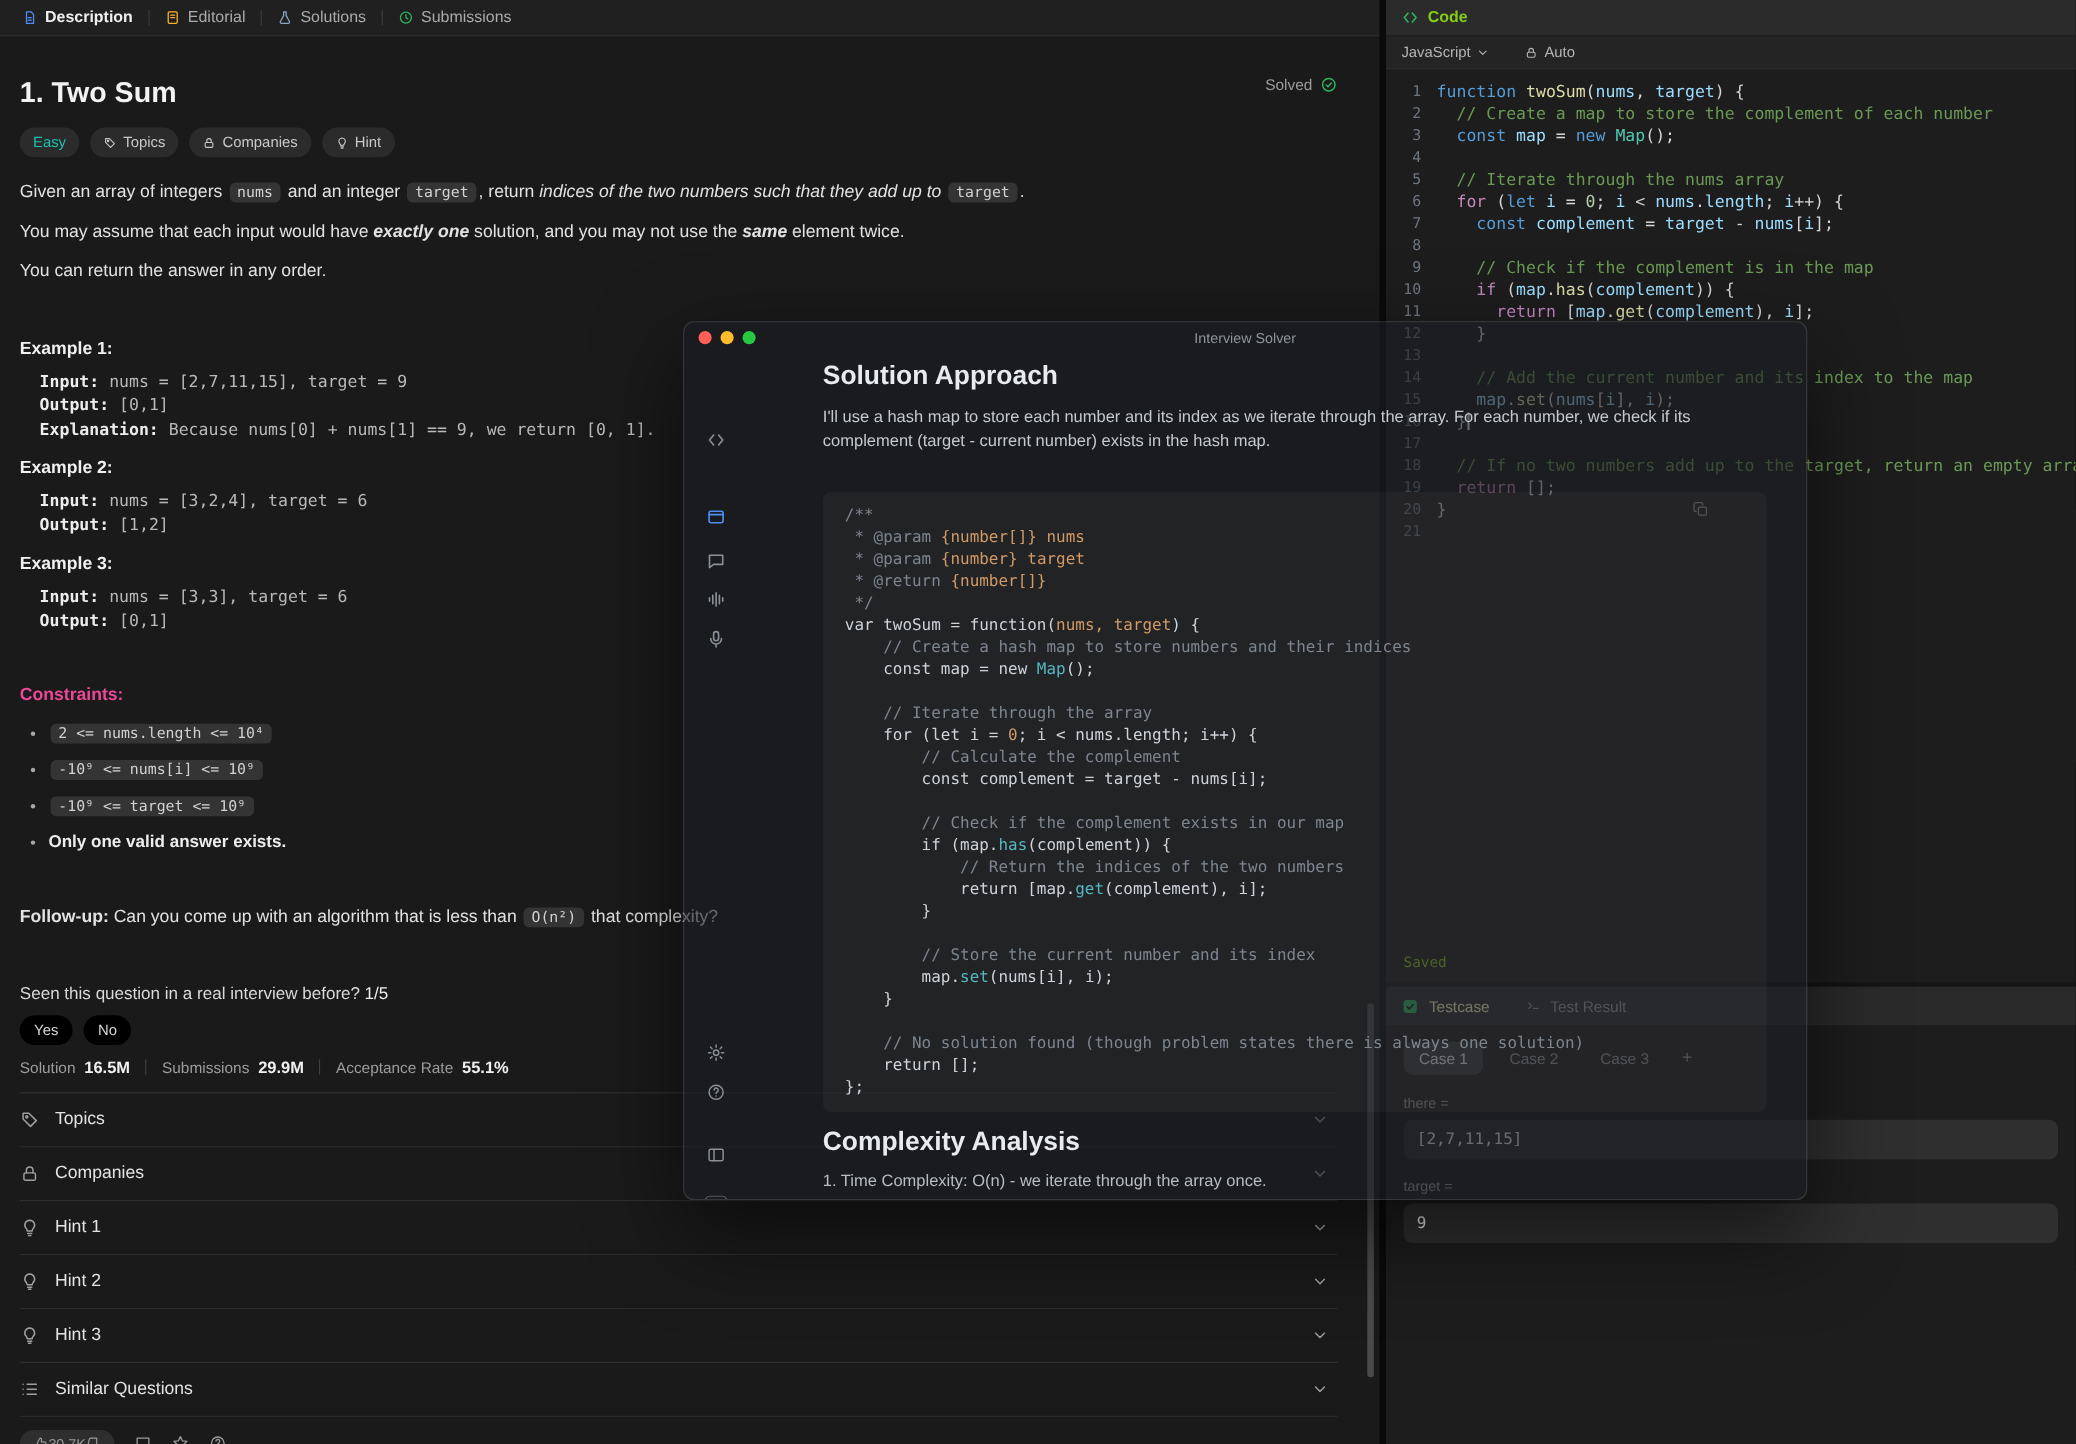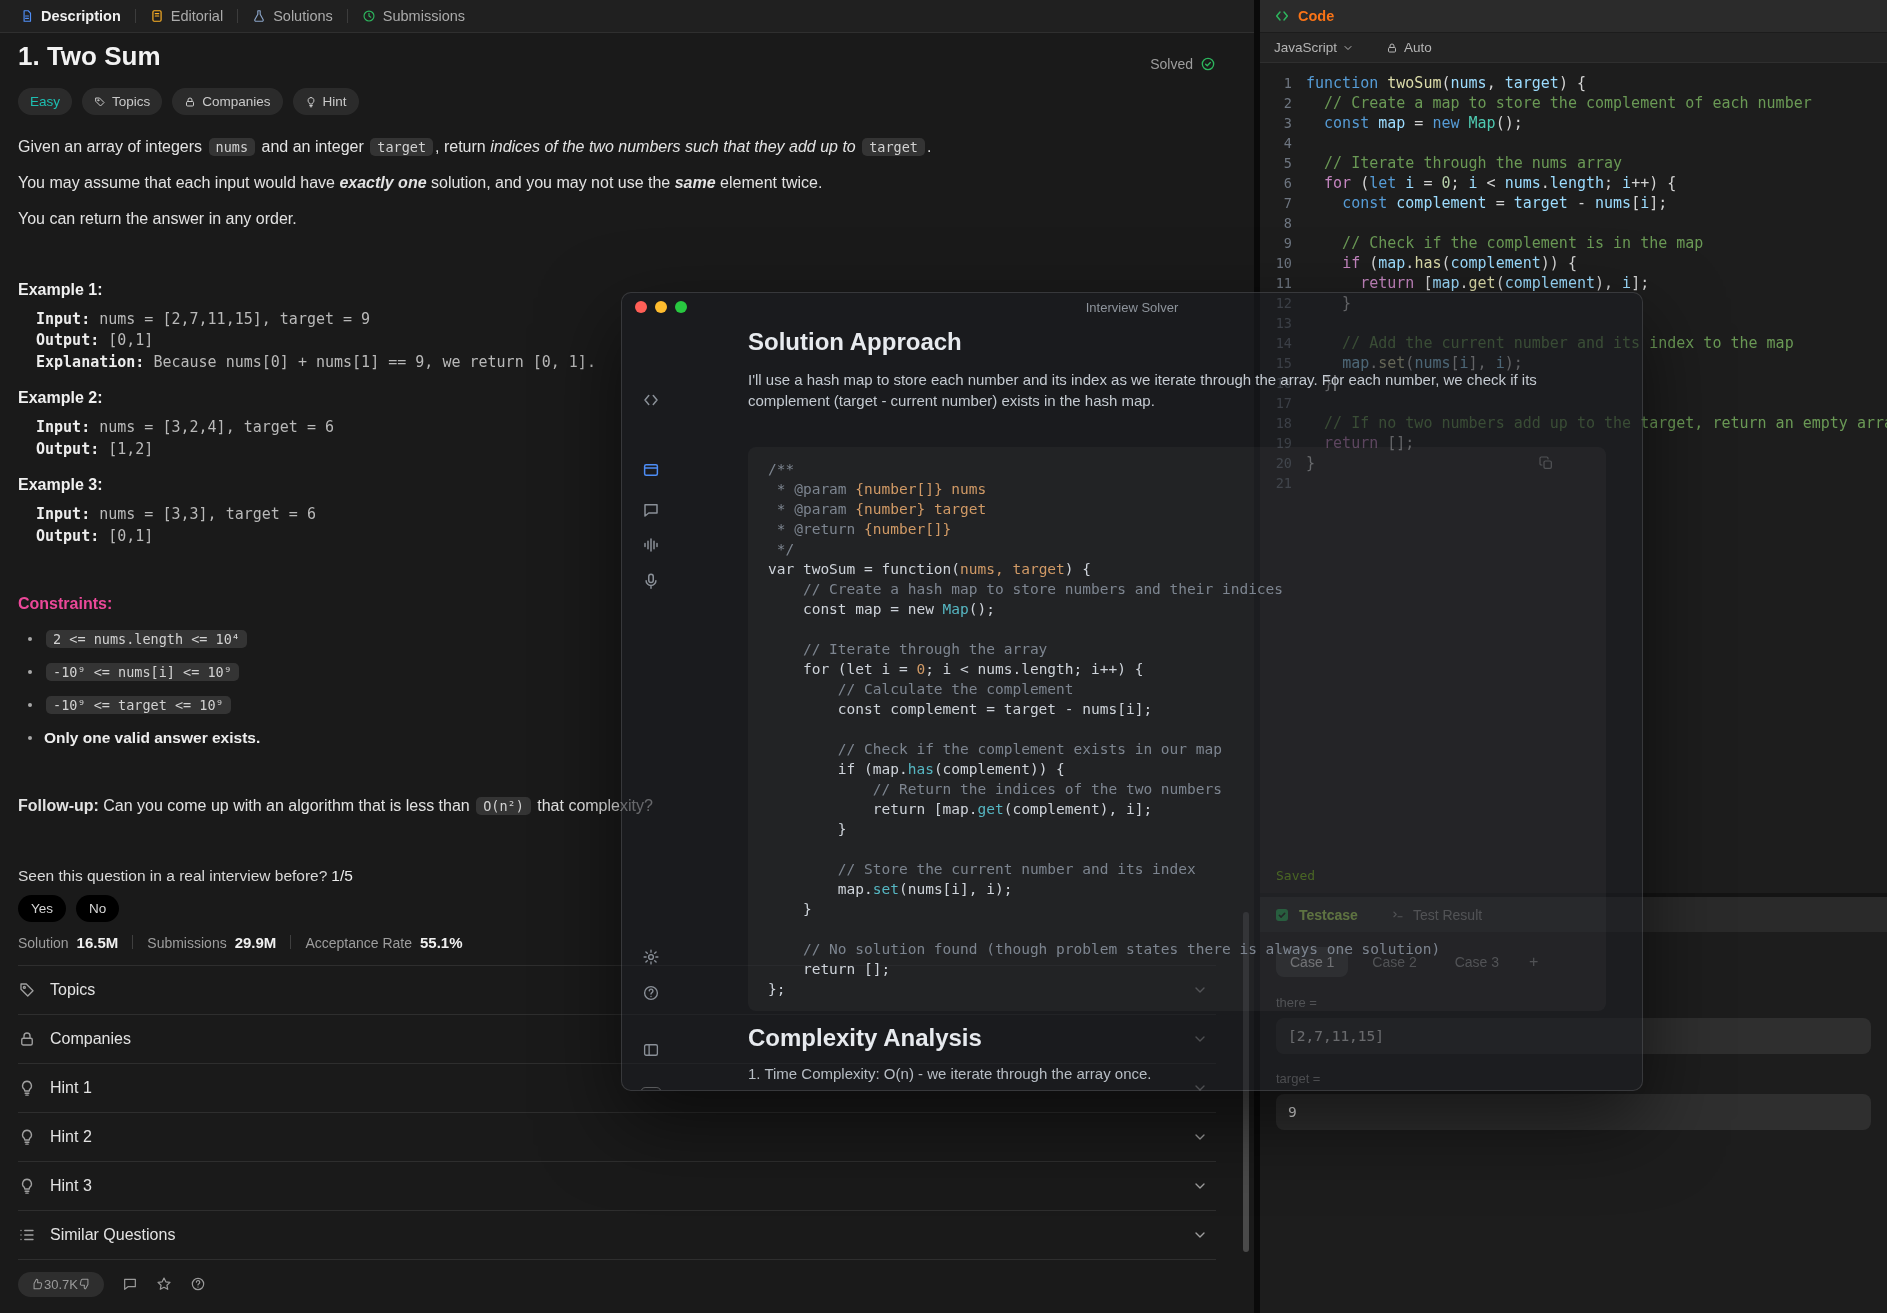--- a/index.html
+++ b/index.html
@@ -9,21 +9,21 @@
 .ic{width:16px;height:16px;flex-shrink:0}
 .ic14{width:14px;height:14px}.ic12{width:12px;height:12px}.ic18{width:18px;height:18px}
 
 
 #left-panel{position:absolute;left:0;top:0;width:1254px;height:1313px;background:#1a1a1a;overflow:hidden}
 .tabbar{height:33px;display:flex;align-items:center;padding:0 14px;background:#202020;border-bottom:1px solid rgba(255,255,255,.07)}
 .tab{display:flex;align-items:center;gap:7px;font-size:14.5px;color:#ababab;padding:0 6px;cursor:pointer}
 .tab.active{color:#f0f0f0;font-weight:700}
 .tsep{width:1px;height:14px;background:#3c3c3c;margin:0 8px}
 .lp-content{padding:0 38px 0 18px}
-.title-row{margin-top:8px;display:flex;align-items:flex-end;justify-content:space-between}
+.title-row{margin-top:36px;display:flex;align-items:flex-start;justify-content:space-between}
 .q-title{font-size:26px;font-weight:700;color:#f2f2f2}
 .solved{display:flex;align-items:center;gap:7px;font-size:14px;color:#9d9d9d}
 .chip-row{margin-top:16px;display:flex;gap:10px}
 .chip{height:27px;display:flex;align-items:center;gap:6px;padding:0 12px;border-radius:14px;background:rgba(255,255,255,.08);font-size:13.5px;color:#c9c9c9}
 .chip.easy{color:#1dbfb2}
 .para{margin-top:20px;font-size:16px;line-height:1.45;color:#e2e2e2;max-width:980px}
 .para+.para{margin-top:13px}
 .ichip{font-family:"DejaVu Sans Mono",monospace;font-size:13.5px;background:#343434;color:#d2d2d2;border-radius:5px;padding:1px 7px;margin:0 2px}
 .rt-i{font-style:italic}.rt-b{font-weight:700}.rt-bi{font-style:italic;font-weight:700}
 .example{margin-top:16px}
@@ -54,38 +54,38 @@
 .acc-label{font-size:16px;color:#e3e3e3}
 .acc-chev{margin-left:auto;margin-right:8px;color:#9f9f9f}
 .lp-footer{height:40px;display:flex;align-items:center;gap:18px;padding-top:8px;color:#9a9a9a;font-size:13px}
 .f-group{display:flex;align-items:center;gap:0;background:#2e2e2e;border-radius:14px;padding:5px 12px}
 .lp-scrollthumb{position:absolute;right:5px;top:912px;width:6px;height:340px;border-radius:3px;background:#4a4a4a}
 
 
 #right-panel{position:absolute;left:1260px;top:0;width:627px;height:1313px;background:#1d1d1d}
 .rp-topbar{height:33px;background:#2b2b2b;display:flex;align-items:center;gap:8px;padding:0 14px;border-bottom:1px solid rgba(0,0,0,.35)}
 .rp-topbar .code-ic{color:#2db55d}
-.rp-topbar .lbl{font-size:14.5px;font-weight:700;color:#f97316}
+.rp-topbar .lbl{font-size:14.5px;font-weight:700;color:#84cc16}
 .langbar{height:30px;background:#242424;display:flex;align-items:center;gap:6px;padding:0 14px;border-bottom:1px solid rgba(255,255,255,.05)}
 .langbar .lang{font-size:13.5px;color:#b5b5b5;cursor:pointer;display:flex;align-items:center;gap:5px}
 .langbar .auto{margin-left:26px;display:flex;align-items:center;gap:6px;font-size:13.5px;color:#b5b5b5;cursor:pointer}
 .editor{position:absolute;top:63px;left:0;width:627px;height:830px;padding-top:10px;font-family:"DejaVu Sans Mono",monospace;font-size:15px;overflow:hidden}
 .code-line{display:flex;height:20px;line-height:20px}
 .ln{width:46px;text-align:right;padding-right:14px;color:#6e7681;font-size:13.5px;flex-shrink:0}
 .lc{white-space:pre}
 #editor-code .t-kw{color:#569cd6}#editor-code .t-ctl{color:#c586c0}#editor-code .t-fn{color:#dcdcaa}
 #editor-code .t-vr{color:#9cdcfe}#editor-code .t-cm{color:#6a9955}#editor-code .t-nm{color:#b5cea8}
 #editor-code .t-cl{color:#4ec9b0}#editor-code .t-pl{color:#d4d4d4}
 .caret{display:inline-block;width:2px;height:16px;background:#e8e8e8;vertical-align:-3px;margin-left:1px;animation:blink 1.1s steps(1) infinite}
 @keyframes blink{50%{opacity:0}}
 .saved{position:absolute;left:16px;bottom:10px;font-size:13px;color:#84cc16}
 .copy-btn{position:absolute;left:278px;top:392px;color:#9a9a9a;cursor:pointer}
 .tc-divider{position:absolute;top:893px;left:0;width:627px;height:4px;background:#141414}
 .tc-header{position:absolute;top:897px;left:0;width:627px;height:35px;background:#2a2a2a;display:flex;align-items:center;gap:9px;padding:0 14px}
-.tc-header .tc-lbl{font-size:14px;font-weight:700;color:#bef264}
+.tc-header .tc-lbl{font-size:14px;font-weight:400;color:#fef9c3}
 .tc-header .res{margin-left:24px;display:flex;align-items:center;gap:8px;font-size:14px;color:#9a9a9a;cursor:pointer}
 .tc-body{position:absolute;top:932px;left:0;width:627px;padding:14px 16px}
 .case-row{display:flex;align-items:center;gap:10px}
 .case{padding:7px 14px;border-radius:8px;font-size:14px;color:#9a9a9a;cursor:pointer}
 .case.active{background:#3c3c3c;color:#eee}
 .case-add{color:#9a9a9a;padding:7px 6px;cursor:pointer}
 .tc-label{margin-top:17px;font-size:13px;color:#9a9a9a}
 .tc-input{margin-top:8px;width:100%;background:#2f2f2f;border:none;outline:none;border-radius:8px;padding:10px 12px;font-family:"DejaVu Sans Mono",monospace;font-size:14.5px;color:#e8e8e8}
 
 

